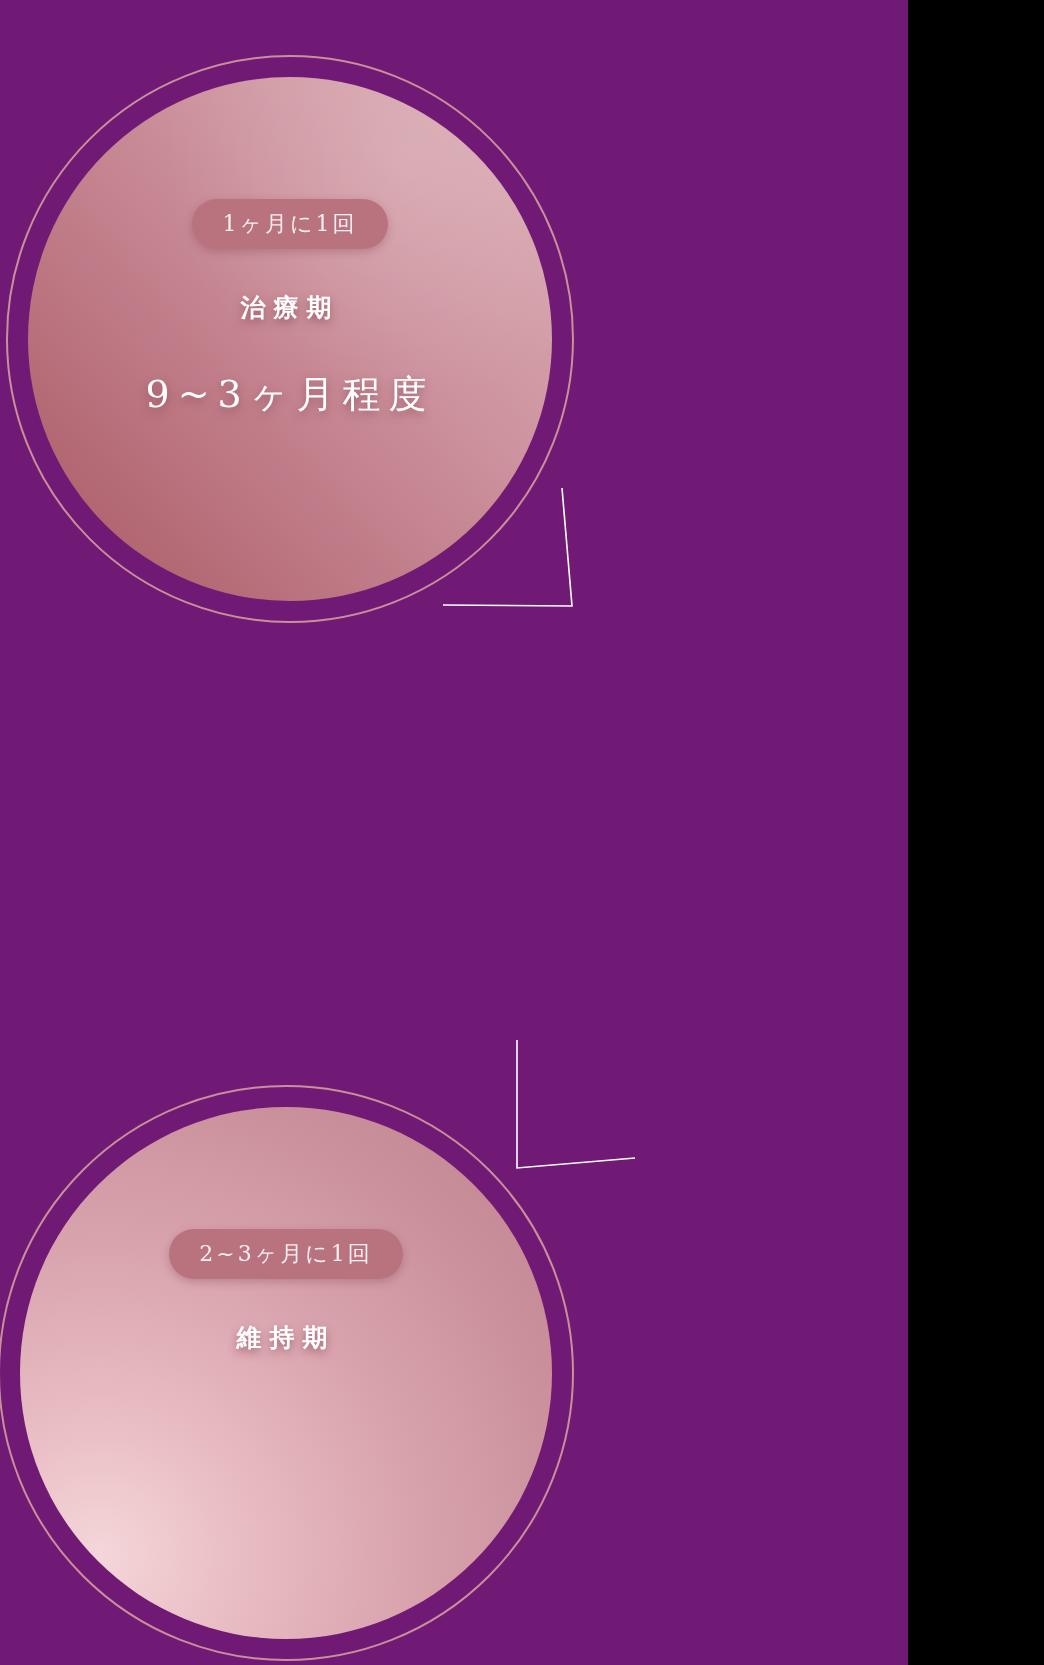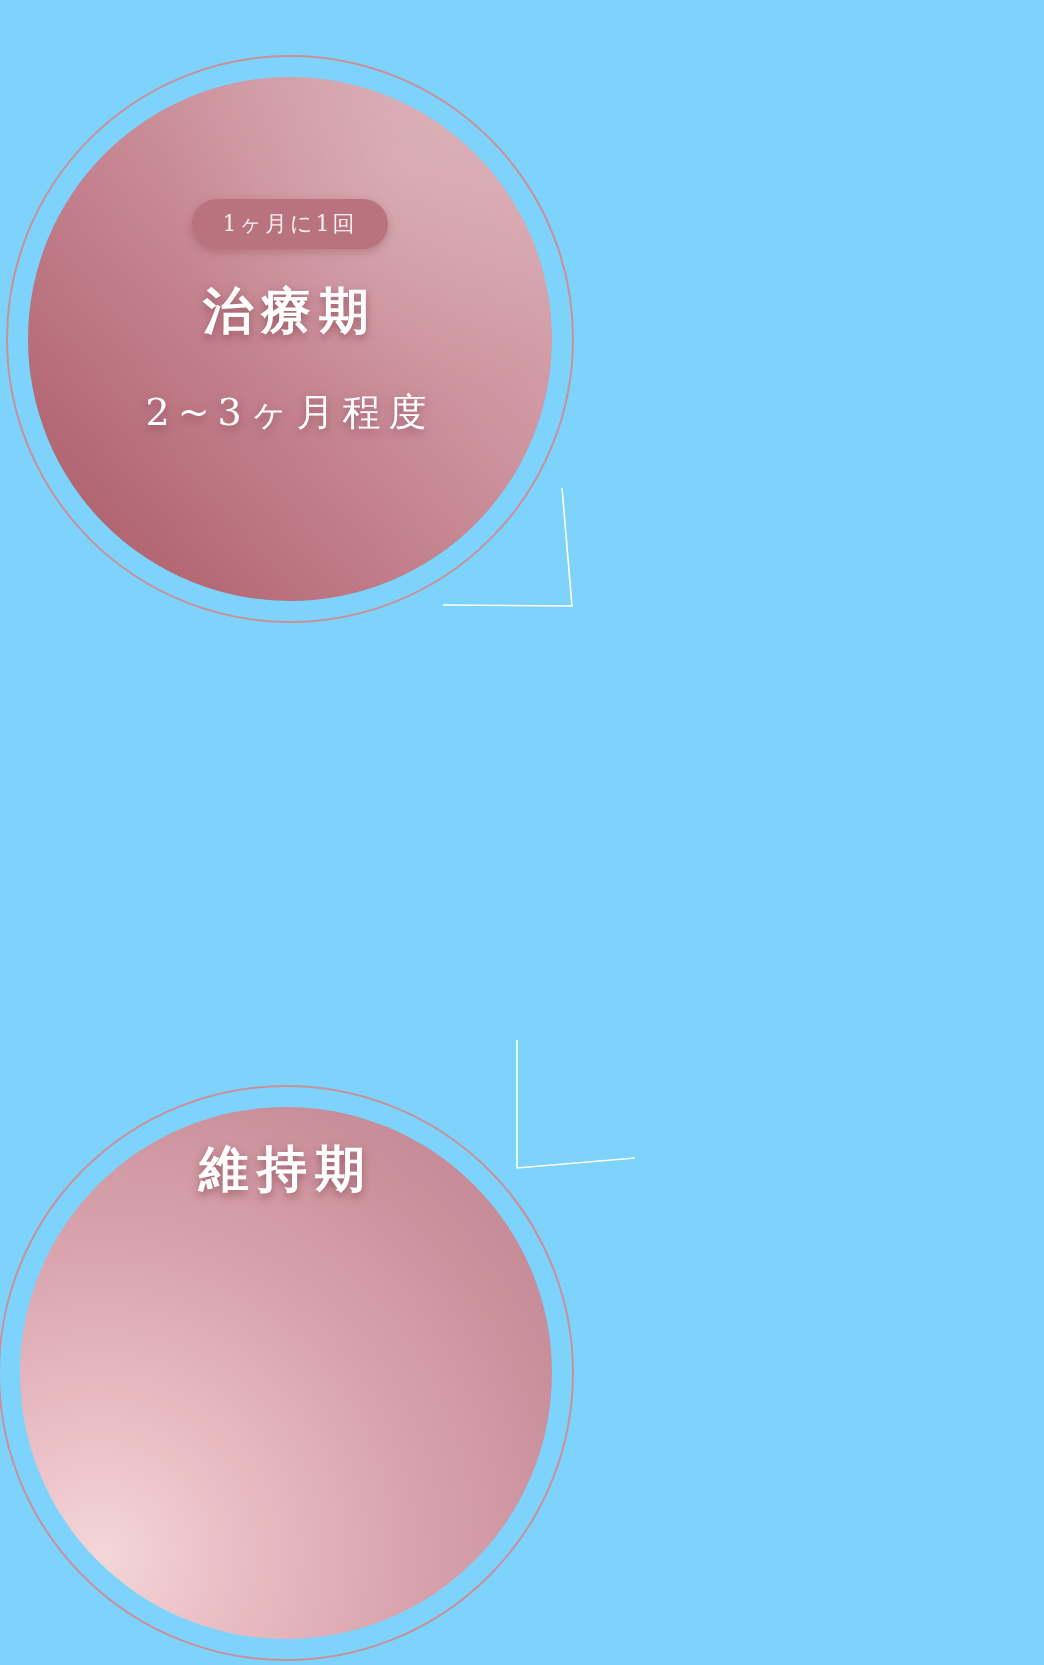--- a/index.html
+++ b/index.html
@@ -1,19 +1,19 @@
 <!DOCTYPE html>
 <html lang="ja" style="--ring: #c9909a; --badge-bg: #b8737f; --badge-text: #f9eff1; --title-text: #ffffff; --arrow: #ffffff; --circle1-dark: #a95862; --circle1-light: #dcafb7; --circle2-dark: #ad6571; --circle2-light: #d6a6b0; --circle3-dark: #c1838e; --circle3-light: #f4d6d9;"><head>
 <meta charset="utf-8">
 <style>
   html,body{margin:0;padding:0;background:#000;}
   .canvas{
     position:relative;
-    width:1044px;height:1665px;
-    background:#7dd3fc;
+    width:908px;height:1665px;
+    background:#701a75;
     overflow:hidden;
     font-family:"DejaVu Serif","Liberation Serif",serif;
   }
   .arrows{position:absolute;left:0;top:0;width:1044px;height:1665px;pointer-events:none;}
   .step{position:absolute;}
   .ring{
     position:absolute;left:0;top:0;width:100%;height:100%;
     border:2px solid var(--ring,#c9909a);
     border-radius:50%;
     box-sizing:border-box;
@@ -52,23 +52,23 @@
     border-radius:27px;
     background:var(--badge-bg,#b8737f);
     box-shadow:0 3px 9px rgba(110,45,60,0.28);
     color:var(--badge-text,#f9eff1);
     font-size:22px;
     letter-spacing:3px;
     line-height:1.25;
     white-space:nowrap;
   }
   .phase{
-    margin-top:32px;
+    margin-top:44px;
     color:var(--title-text,#ffffff);
-    font-size:50px;
+    font-size:25px;
     font-weight:700;
     letter-spacing:8px;
     line-height:1.2;
     text-shadow:0 4px 8px rgba(122,52,66,0.55);
     white-space:nowrap;
   }
   .duration{
     margin-top:50px;
     color:var(--title-text,#ffffff);
     font-size:38px;
@@ -87,25 +87,26 @@
   <svg class="arrows" viewBox="0 0 1044 1665" xmlns="http://www.w3.org/2000/svg">
     <polyline points="562,488 572,606 443,605" fill="none" stroke="#ffffff" stroke-width="1.6"></polyline>
     <polyline points="517,1040 517,1168 635,1158" fill="none" stroke="#ffffff" stroke-width="1.6"></polyline>
   </svg>
 
   <div class="step step1">
     <div class="ring"></div>
     <div class="fill">
       <div class="badge">1ヶ月に1回</div>
       <div class="phase">治療期</div>
-      <div class="duration">2~3ヶ月程度</div>
+      <div class="duration">9~3ヶ月程度</div>
     </div>
   </div>
 
 
   <div class="step step3">
     <div class="ring"></div>
     <div class="fill">
+      <div class="badge">2~3ヶ月に1回</div>
       <div class="phase">維持期</div>
     </div>
   </div>
 
 </div>
 
 </body></html>

